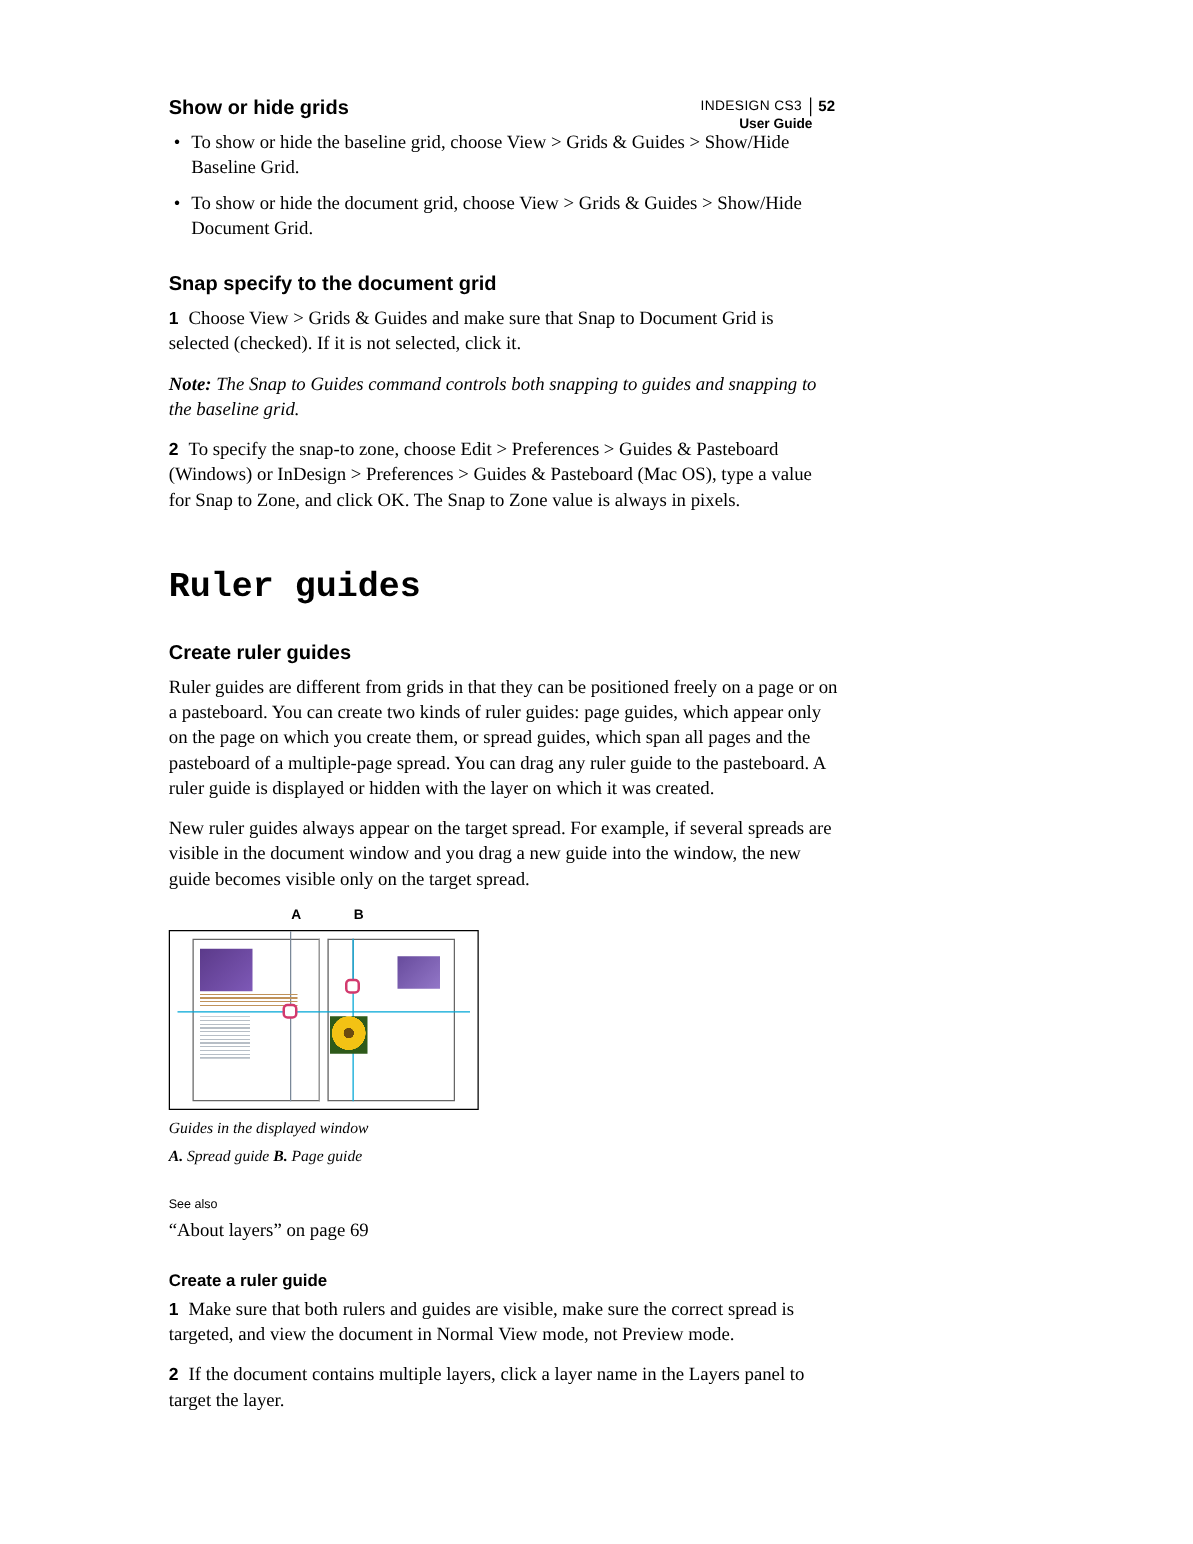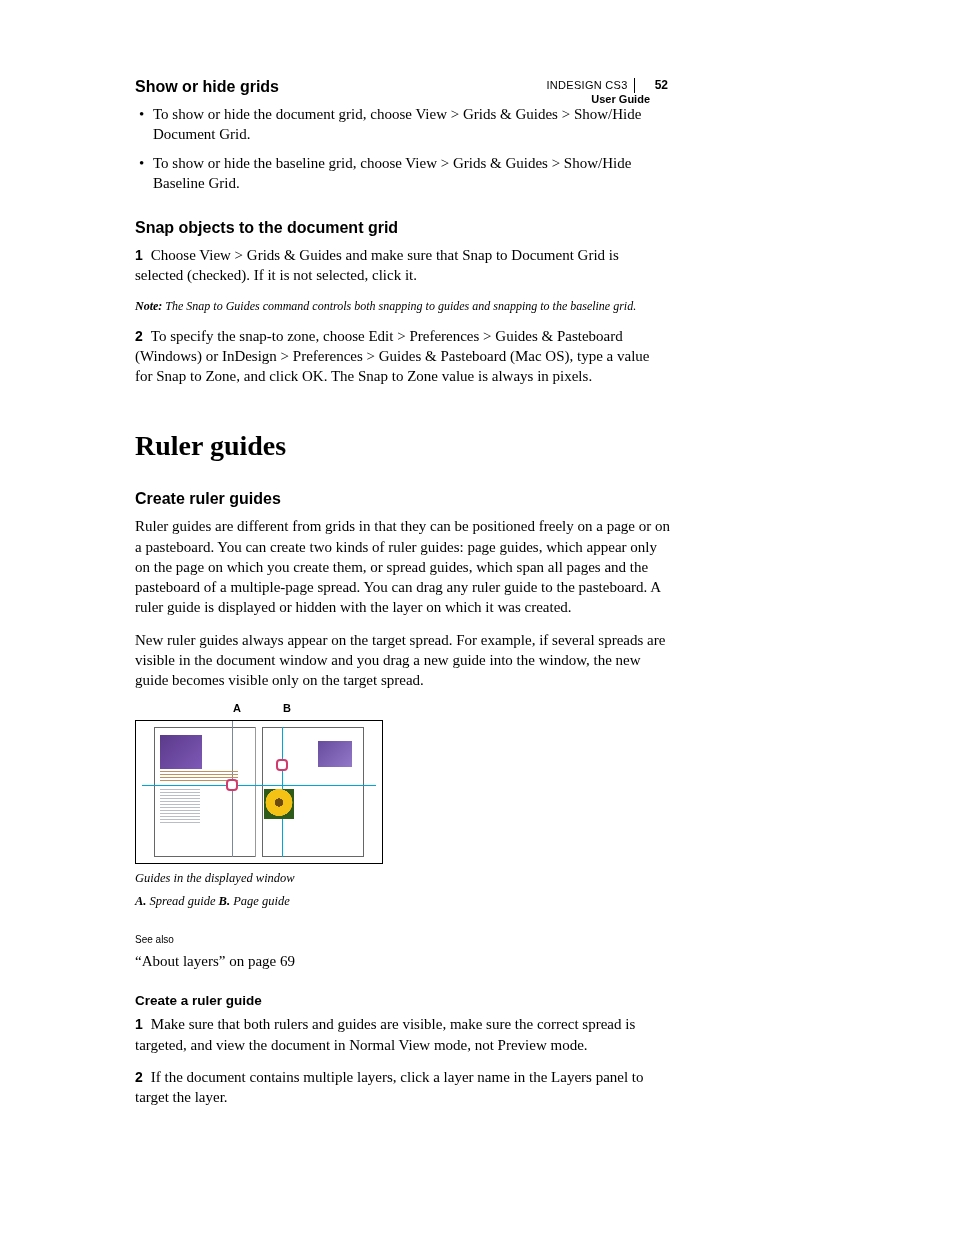--- a/index.html
+++ b/index.html
@@ -23,33 +23,33 @@
     position: absolute;
     top: 78px;
     right: 112px;
     text-align: right;
     font-family: "Myriad Pro", Arial, Helvetica, sans-serif;
     font-size: 11px;
     line-height: 1.25;
   }
   .header .line1 { display: flex; align-items: center; justify-content: flex-end; }
   .header .product { letter-spacing: 0.3px; margin-right: 6px; }
-  .header .pagenum { font-weight: 700; border-left: 1px solid #000; padding-left: 20px; font-size: 12px;}
+  .header .pagenum { font-weight: 700; border-left: 1px solid #000; padding-left: 6px; font-size: 12px;}
   .header .line2 { font-weight: 700; padding-right: 18px;}
   .content {
   }
   h2.section-title {
     font-family: "Myriad Pro", Arial, Helvetica, sans-serif;
     font-weight: 700;
     font-size: 16px;
     margin: 0 0 8px 0;
     color: #000;
   }
   h1.chapter-title {
-    font-family: Liberation Serif, serif;
+    font-family: Liberation Mono, monospace;
     font-weight: 700;
     font-size: 28px;
     margin: 44px 0 28px 0;
     color: #000;
   }
   p.body {
     font-size: 15px;
     line-height: 1.35;
     margin: 0 0 12px 0;
   }
@@ -75,21 +75,21 @@
     line-height: 1.35;
     margin: 0 0 12px 0;
   }
   .numitem .num {
     font-family: "Myriad Pro", Arial, Helvetica, sans-serif;
     font-weight: 700;
     font-size: 14px;
     margin-right: 8px;
   }
   .note-line {
-    font-size: 12px;
+    font-size: 15px;
     line-height: 1.35;
     margin: 0 0 12px 0;
   }
   .note-line .note-label {
     font-style: italic;
     font-weight: 700;
   }
   .note-line .note-body {
     font-style: italic;
   }
@@ -185,27 +185,27 @@
       <span class="pagenum">52</span>
     </div>
     <div class="line2">User Guide</div>
   </div>
 
   <div class="content">
 
     <div class="block">
       <h2 class="section-title">Show or hide grids</h2>
       <ul class="bullets">
+        <li>To show or hide the baseline grid, choose View &gt; Grids &amp; Guides &gt; Show/Hide Baseline Grid.</li>
         <li>To show or hide the document grid, choose View &gt; Grids &amp; Guides &gt; Show/Hide Document Grid.</li>
-        <li>To show or hide the baseline grid, choose View &gt; Grids &amp; Guides &gt; Show/Hide Baseline Grid.</li>
       </ul>
     </div>
 
     <div class="block">
-      <h2 class="section-title">Snap objects to the document grid</h2>
+      <h2 class="section-title">Snap specify to the document grid</h2>
       <p class="numitem">
         <span class="num">1</span><span>Choose View &gt; Grids &amp; Guides and make sure that Snap to Document Grid is selected (checked). If it is not selected, click it.</span>
       </p>
       <p class="note-line">
         <span class="note-label">Note:</span>
         <span class="note-body">The Snap to Guides command controls both snapping to guides and snapping to the baseline grid.</span>
       </p>
       <p class="numitem">
         <span class="num">2</span><span>To specify the snap-to zone, choose Edit &gt; Preferences &gt; Guides &amp; Pasteboard (Windows) or InDesign &gt; Preferences &gt; Guides &amp; Pasteboard (Mac OS), type a value for Snap to Zone, and click OK. The Snap to Zone value is always in pixels.</span>
       </p>

